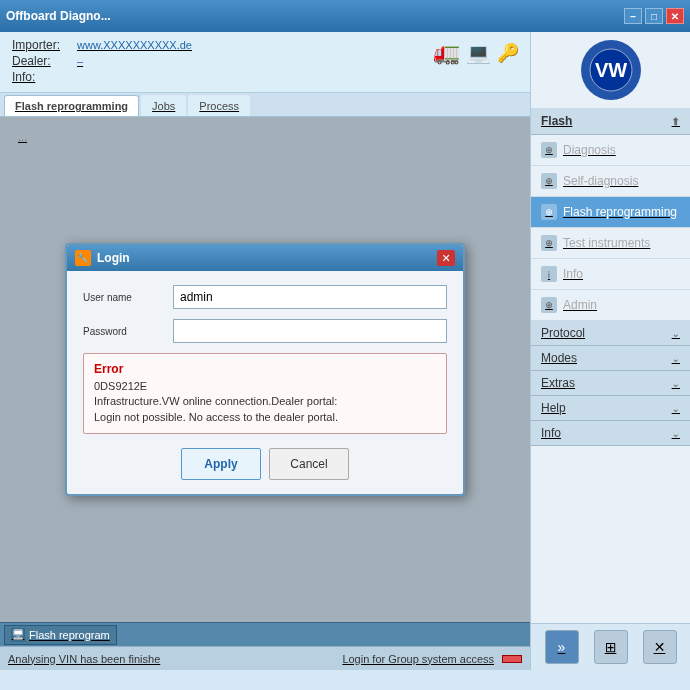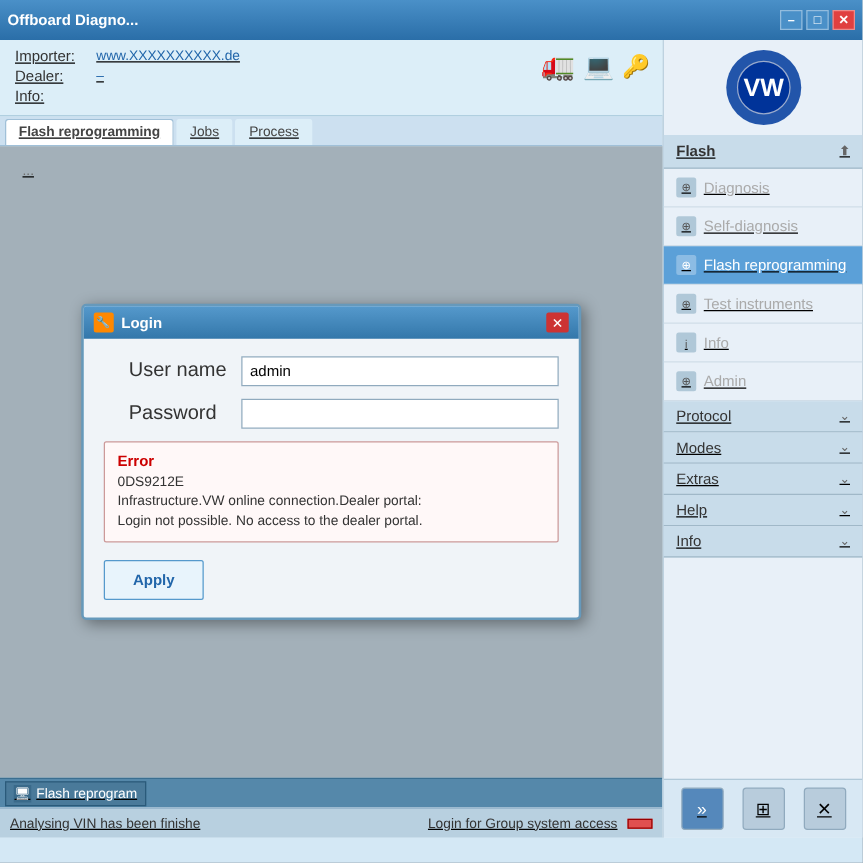--- a/index.html
+++ b/index.html
@@ -337,23 +337,22 @@
     .modal-body {
       padding: 14px 16px;
     }
     .form-row {
       display: flex;
       align-items: center;
       margin-bottom: 10px;
     }
     .form-label {
       width: 90px;
-      font-size: 16px;
-      color: #333;
-      margin-left: 20px;
+      font-size: 10px;
+      color: #333;
     }
     .form-input {
       flex: 1;
       height: 24px;
       border: 1px solid #90aabe;
       background: white;
       padding: 2px 6px;
       font-size: 12px;
       outline: none;
     }
@@ -375,21 +374,21 @@
       color: #333;
       margin-bottom: 2px;
     }
     .error-message {
       font-size: 11px;
       color: #333;
       line-height: 1.4;
     }
     .modal-buttons {
       display: flex;
-      justify-content: flex-start;
+      justify-content: center;
       gap: 8px;
       margin-top: 8px;
     }
     .btn-apply {
       min-width: 80px;
       height: 32px;
       background: #e8f4fc;
       border: 1px solid #5599cc;
       color: #2266aa;
       font-size: 12px;
@@ -499,20 +498,21 @@
               </div>
 
               <div class="error-box">
                 <div class="error-title">Error</div>
                 <div class="error-code">0DS9212E</div>
                 <div class="error-message">Infrastructure.VW online connection.Dealer portal:<br>Login not possible. No access to the dealer portal.</div>
               </div>
 
               <div class="modal-buttons">
                 <button class="btn-apply">Apply</button>
+                <button class="btn-cancel">Cancel</button>
               </div>
             </div>
           </div>
         </div>
       </div>
 
       <div class="bottom-taskbar">
         <div class="taskbar-btn">
           <div class="taskbar-icon">
             <span style="color:white; font-size:10px;">🖥</span>

